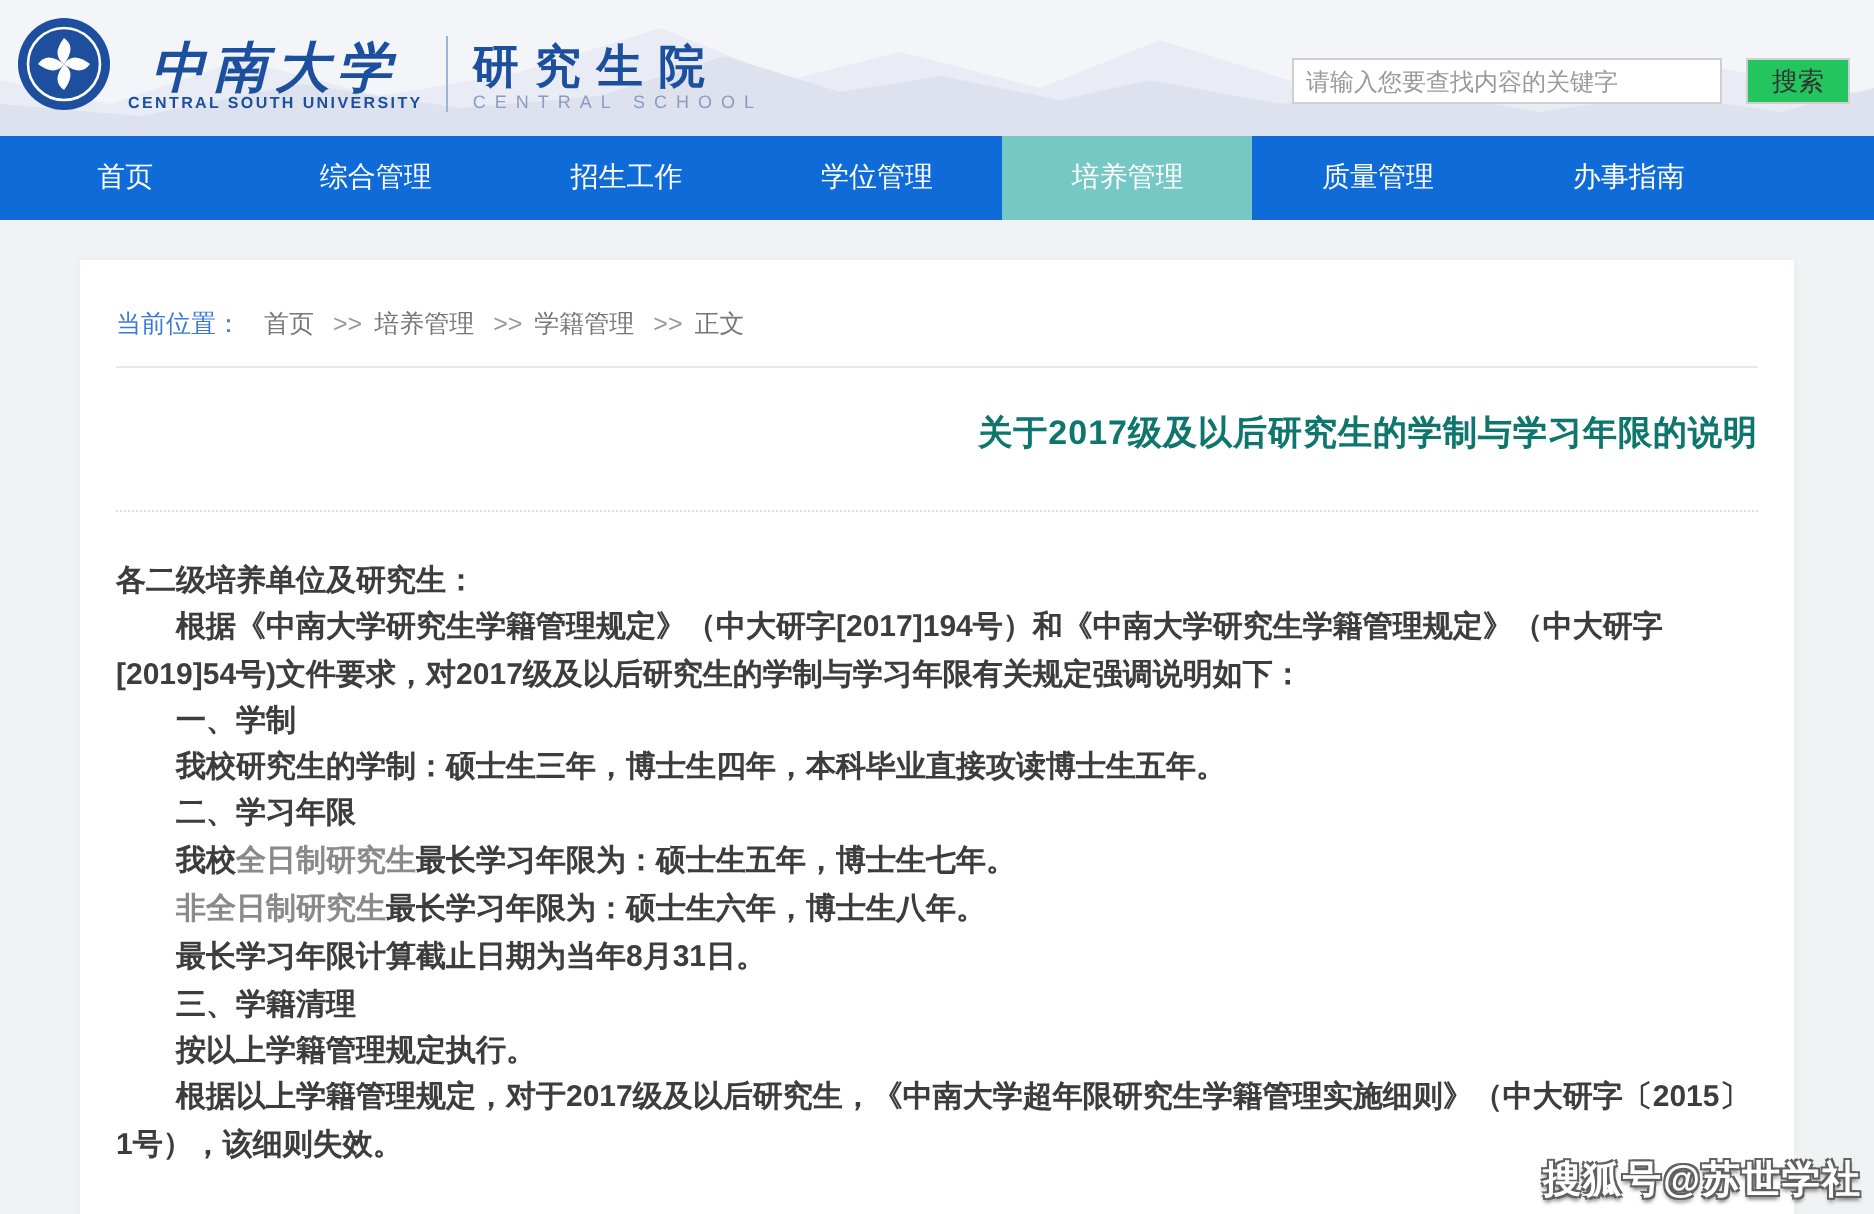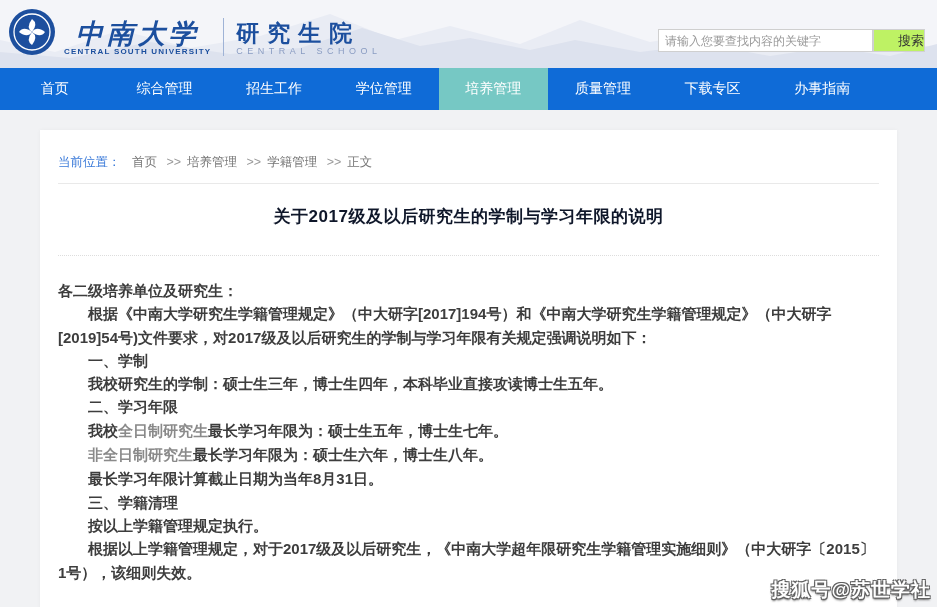--- a/index.html
+++ b/index.html
@@ -16,39 +16,39 @@
      letter-spacing:4px; line-height:26px; font-family:"Liberation Serif","DejaVu Serif",serif; }
   .logo-cn .en-name { font-size:8px; font-weight:bold; color:#1c4f9e; letter-spacing:1.2px; }
   .logo-divider { width:1px; height:38px; background:#9fb3d6; margin:0 12px; }
   .logo-school .school-name { font-size:23px; font-weight:bold; color:#1c4f9e;
      letter-spacing:8px; line-height:26px; }
   .logo-school .school-en { font-size:9px; color:#8a9cc2; letter-spacing:4.5px; }
   .search-area { position:absolute; right:12px; top:29px; display:flex; z-index:2; }
   .search-input { width:215px; height:23px; border:1px solid #cfcfcf; background:#fff;
      font-size:12px; color:#444; padding:0 6px; outline:none; }
   .search-input::placeholder { color:#999; }
-  .search-btn { width:52px; height:23px; margin-left:0; background:#bef264;
-     border:1px solid #d0d0d2; font-size:13px; color:#333; cursor:pointer;text-align:right; }
+  .search-btn { width:52px; height:23px; margin-left:12px; background:#22c55e;
+     border:1px solid #d0d0d2; font-size:13px; color:#333; cursor:pointer; }
 
   
   .main-nav { display:flex; height:42px; background:#0f6bd7; padding-right:60px; }
   .nav-item { flex:1; display:flex; align-items:center; justify-content:center;
      color:#fff; font-size:14px; cursor:pointer; white-space:nowrap; }
   .nav-item.active { background:#76c8c4; }
 
   
   .content-card { position:relative; width:857px; margin:20px 0 0 40px; background:#fff;
      height:567px; padding:0 18px; box-shadow:0 0 4px rgba(0,0,0,0.04); }
   .breadcrumb { padding:24px 0 12px 0; font-size:12.5px; color:#888; }
   .breadcrumb .bc-label { color:#3a7ad9; margin-right:8px; }
   .breadcrumb .crumb { color:#777; cursor:pointer; }
   .breadcrumb .sep { color:#999; margin:0 6px; }
   .bc-divider { border:none; border-top:1px solid #e9e9e9; }
-  .article-title { margin-top:21px; text-align:center; font-size:17px; font-weight:bold;
-     color:#0f172a; letter-spacing:0.5px; }
+  .article-title { margin-top:21px; text-align:right; font-size:17px; font-weight:bold;
+     color:#0f766e; letter-spacing:0.5px; }
   .title-divider { border:none; border-top:1px dotted #ddd; margin-top:27px; }
   .article-body { margin-top:23px; font-size:15px; color:#3d3d3d; line-height:23.3px; }
   .article-body p { margin:0;font-weight:bold; }
   .article-body p.indent { text-indent:2em; }
   .seg-serif-light { font-family:"Liberation Serif","DejaVu Serif",serif; color:#8a8a8a; }
 
   
   .watermark { position:absolute; right:6px; bottom:4px; z-index:5;
      font-size:19px; font-weight:bold; color:#fff; letter-spacing:1px;
      text-shadow:-1px -1px 0 #606060, 1px -1px 0 #606060, -1px 1px 0 #606060,
@@ -91,21 +91,20 @@
   </div>
 </header>
 
 <nav class="main-nav" id="main-nav">
     <div class="nav-item">首页</div>
     <div class="nav-item">综合管理</div>
     <div class="nav-item">招生工作</div>
     <div class="nav-item">学位管理</div>
     <div class="nav-item active">培养管理</div>
     <div class="nav-item">质量管理</div>
-    <div class="nav-item">下载专区</div>
     <div class="nav-item">办事指南</div>
   </nav>
 
 <main class="content-card">
   <div class="breadcrumb" id="breadcrumb">
     <span class="bc-label">当前位置：</span>
    <span class="crumb">首页</span> <span class="sep">&gt;&gt;</span><span class="crumb">培养管理</span> <span class="sep">&gt;&gt;</span><span class="crumb">学籍管理</span> <span class="sep">&gt;&gt;</span><span class="crumb">正文</span> </div>
   <hr class="bc-divider">
   <h1 class="article-title">关于2017级及以后研究生的学制与学习年限的说明</h1>
   <hr class="title-divider">

